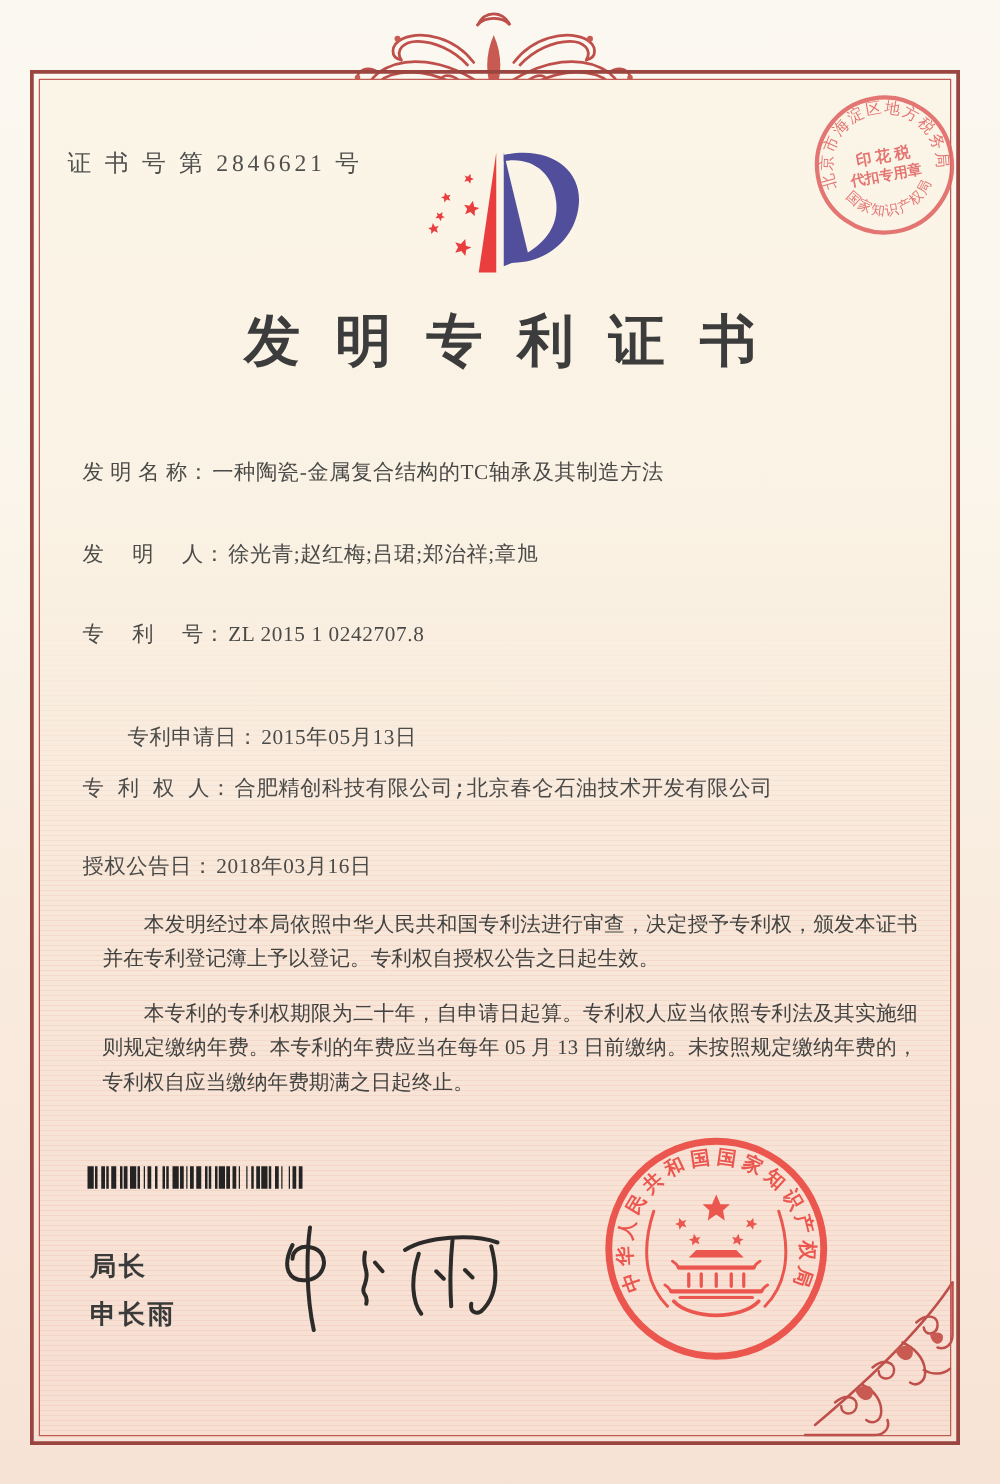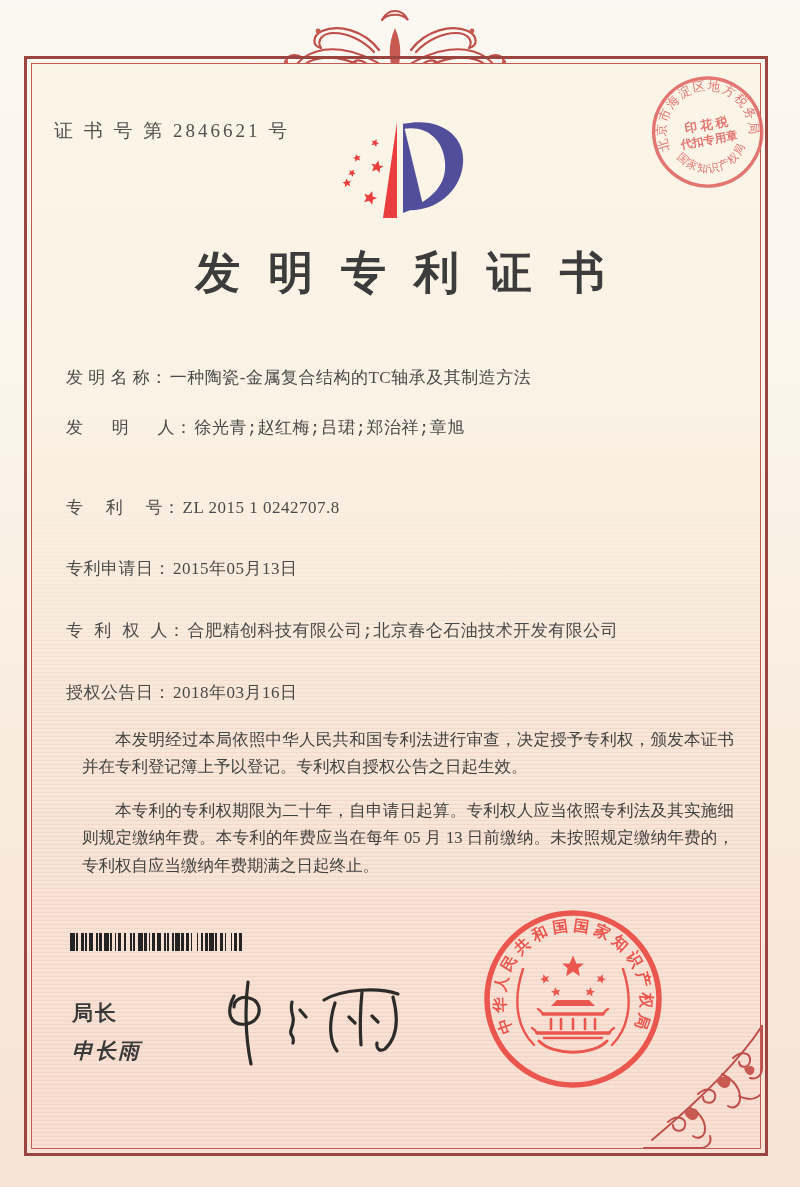--- a/index.html
+++ b/index.html
@@ -22,21 +22,21 @@
          font-size:45px;font-weight:600;color:#3c3c3c;letter-spacing:0.62em;padding-left:0.62em;box-sizing:border-box;}
   .field{position:absolute;left:66px;font-size:17px;color:#4a4a48;letter-spacing:0.5px;white-space:nowrap;}
   .f-label{margin-right:2px;}
   .paras{position:absolute;left:66px;top:710px;width:684px;font-size:16.5px;
          line-height:1.66;color:#424240;text-align:justify;}
   .paras p{margin:16px;text-indent:2em;}
   .barcode{position:absolute;left:70px;top:933px;width:224px;height:18px;font-size:0;}
   .barcode i{display:inline-block;height:100%;}
   .officer{position:absolute;left:72px;font-family:"Liberation Sans","DejaVu Sans",sans-serif;
            font-weight:700;font-size:21px;color:#3a3a3a;letter-spacing:2px;}
-  .officer.t{top:999px;} .officer.n{top:1037px;font-style:italic;}
+  .officer.t{top:999px;} .officer.n{top:1037px;}
   .sig{position:absolute;left:196px;top:972px;}
   .seal{position:absolute;left:481px;top:907px;opacity:0.92;}
   .issue-date{position:absolute;left:497px;top:1064px;font-size:19px;letter-spacing:2px;color:#333230;z-index:5;}
   .tax-stamp{position:absolute;left:650px;top:74px;transform:rotate(-10deg);opacity:0.88;}
   .ornament-top{position:absolute;left:255px;top:0;}
   .ornament-corner{position:absolute;left:636px;top:1016px;}
   svg text{font-family:"Liberation Serif","DejaVu Serif",serif;}
 </style>
 </head>
 <body>
@@ -106,27 +106,27 @@
       <path d="M78,30 L78,121 L98,113 Z"></path>
       <path d="M78,32 C115,24 141,44 138,72 C135,102 108,120 82,118 C108,107 122,92 120,70 C118,46 100,33 78,37 Z"></path>
     </g>
   </svg>
 
   <div class="title">发明专利证书</div>
 
   <div class="field" style="top:366px;">
     <span class="f-label">发 明 名 称：</span><span class="f-value">一种陶瓷-金属复合结构的TC轴承及其制造方法</span>
   </div>
-  <div class="field" style="top:416px;font-family:Liberation Mono, monospace;">
+  <div class="field" style="top:432px;">
     <span class="f-label">发　 明　 人：</span><span class="f-value">徐光青;赵红梅;吕珺;郑治祥;章旭</span>
   </div>
   <div class="field" style="top:496px;">
     <span class="f-label">专　 利　 号：</span><span class="f-value">ZL 2015 1 0242707.8</span>
   </div>
-  <div class="field" style="top:557px;">
+  <div class="field" style="top:578px;margin-left:36px;">
     <span class="f-label">专利申请日：</span><span class="f-value">2015年05月13日</span>
   </div>
   <div class="field" style="top:619px;font-family:Liberation Mono, monospace;">
     <span class="f-label">专 利 权 人：</span><span class="f-value">合肥精创科技有限公司;北京春仑石油技术开发有限公司</span>
   </div>
   <div class="field" style="top:681px;">
     <span class="f-label">授权公告日：</span><span class="f-value">2018年03月16日</span>
   </div>
 
   <div class="paras">

